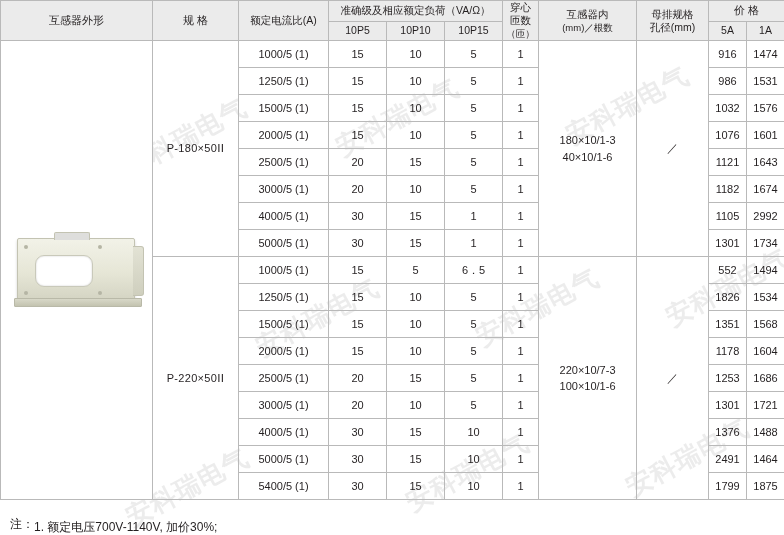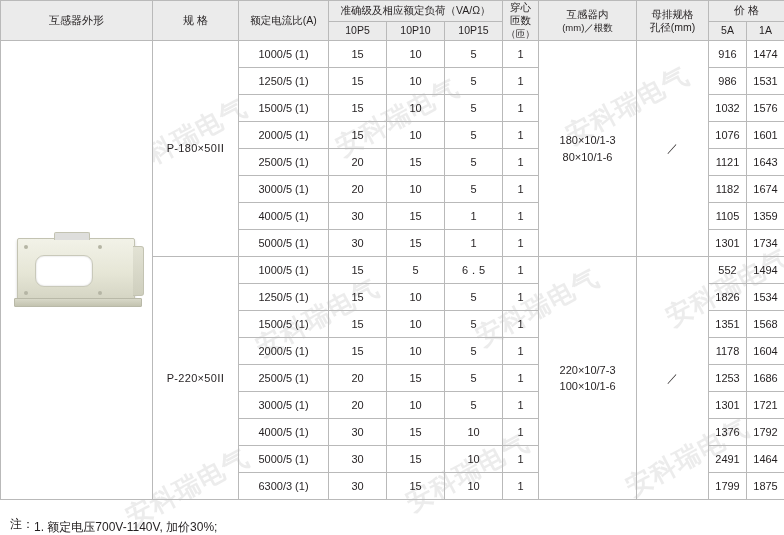--- a/index.html
+++ b/index.html
@@ -255,21 +255,21 @@
                 <div class="ct-screw" style="left:80px;bottom:6px"></div>
               </div>
             </div>
           </td>
           <td class="model" rowspan="8">P-180×50ⅠⅠ</td>
           <td class="ratio">1000/5 (1)</td>
           <td>15</td>
           <td>10</td>
           <td>5</td>
           <td>1</td>
-          <td class="busbar" rowspan="8"><span>180×10/1-3</span><br><span>80×10/1-6</span></td>
+          <td class="busbar" rowspan="8"><span>180×10/1-3</span><br><span>40×10/1-6</span></td>
           <td class="hole" rowspan="8">／</td>
           <td>916</td>
           <td>1474</td>
         </tr>
         <tr>
           <td class="ratio">1250/5 (1)</td>
           <td>15</td>
           <td>10</td>
           <td>5</td>
           <td>1</td>
@@ -312,21 +312,21 @@
           <td>1182</td>
           <td>1674</td>
         </tr>
         <tr>
           <td class="ratio">4000/5 (1)</td>
           <td>30</td>
           <td>15</td>
           <td>1</td>
           <td>1</td>
           <td>1105</td>
-          <td>1359</td>
+          <td>2992</td>
         </tr>
         <tr>
           <td class="ratio">5000/5 (1)</td>
           <td>30</td>
           <td>15</td>
           <td>1</td>
           <td>1</td>
           <td>1301</td>
           <td>1734</td>
         </tr>
@@ -387,33 +387,33 @@
           <td>1301</td>
           <td>1721</td>
         </tr>
         <tr>
           <td class="ratio">4000/5 (1)</td>
           <td>30</td>
           <td>15</td>
           <td>10</td>
           <td>1</td>
           <td>1376</td>
-          <td>1792</td>
+          <td>1488</td>
         </tr>
         <tr>
           <td class="ratio">5000/5 (1)</td>
           <td>30</td>
           <td>15</td>
           <td>10</td>
           <td>1</td>
           <td>2491</td>
           <td>1464</td>
         </tr>
         <tr>
-          <td class="ratio">6300/3 (1)</td>
+          <td class="ratio">5400/5 (1)</td>
           <td>30</td>
           <td>15</td>
           <td>10</td>
           <td>1</td>
           <td>1799</td>
           <td>1875</td>
         </tr>
       </tbody>
   </table>
 

